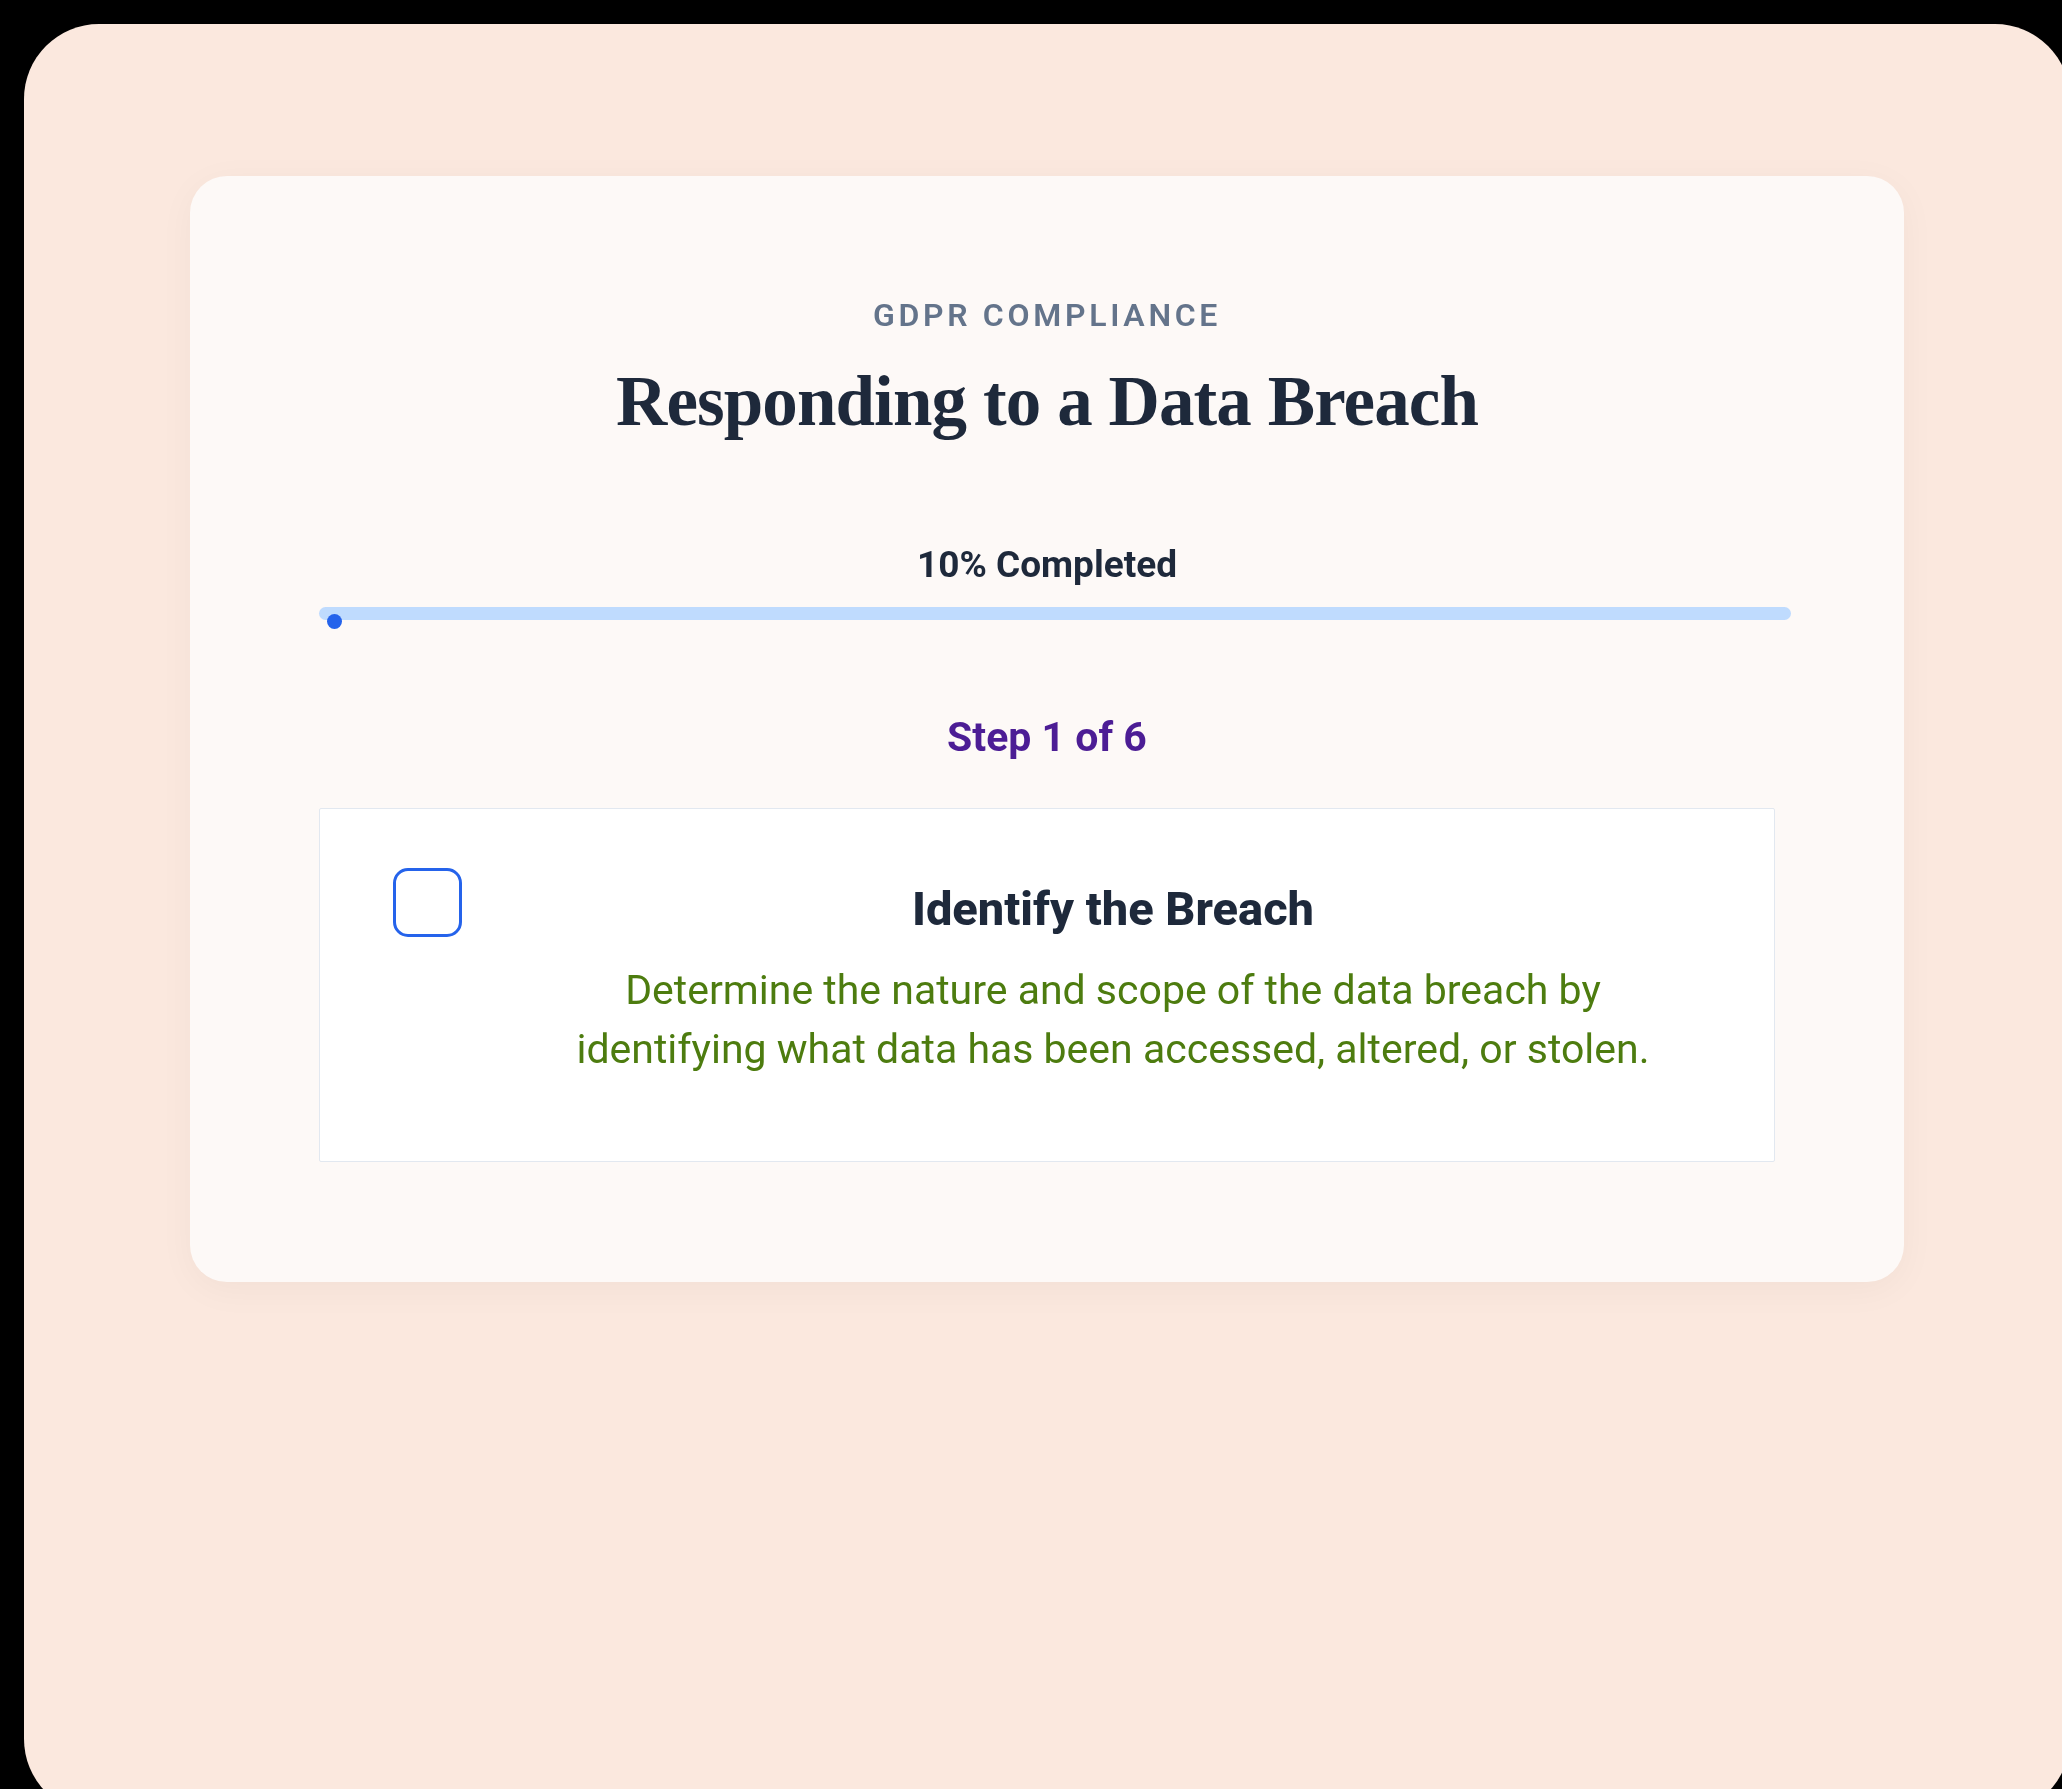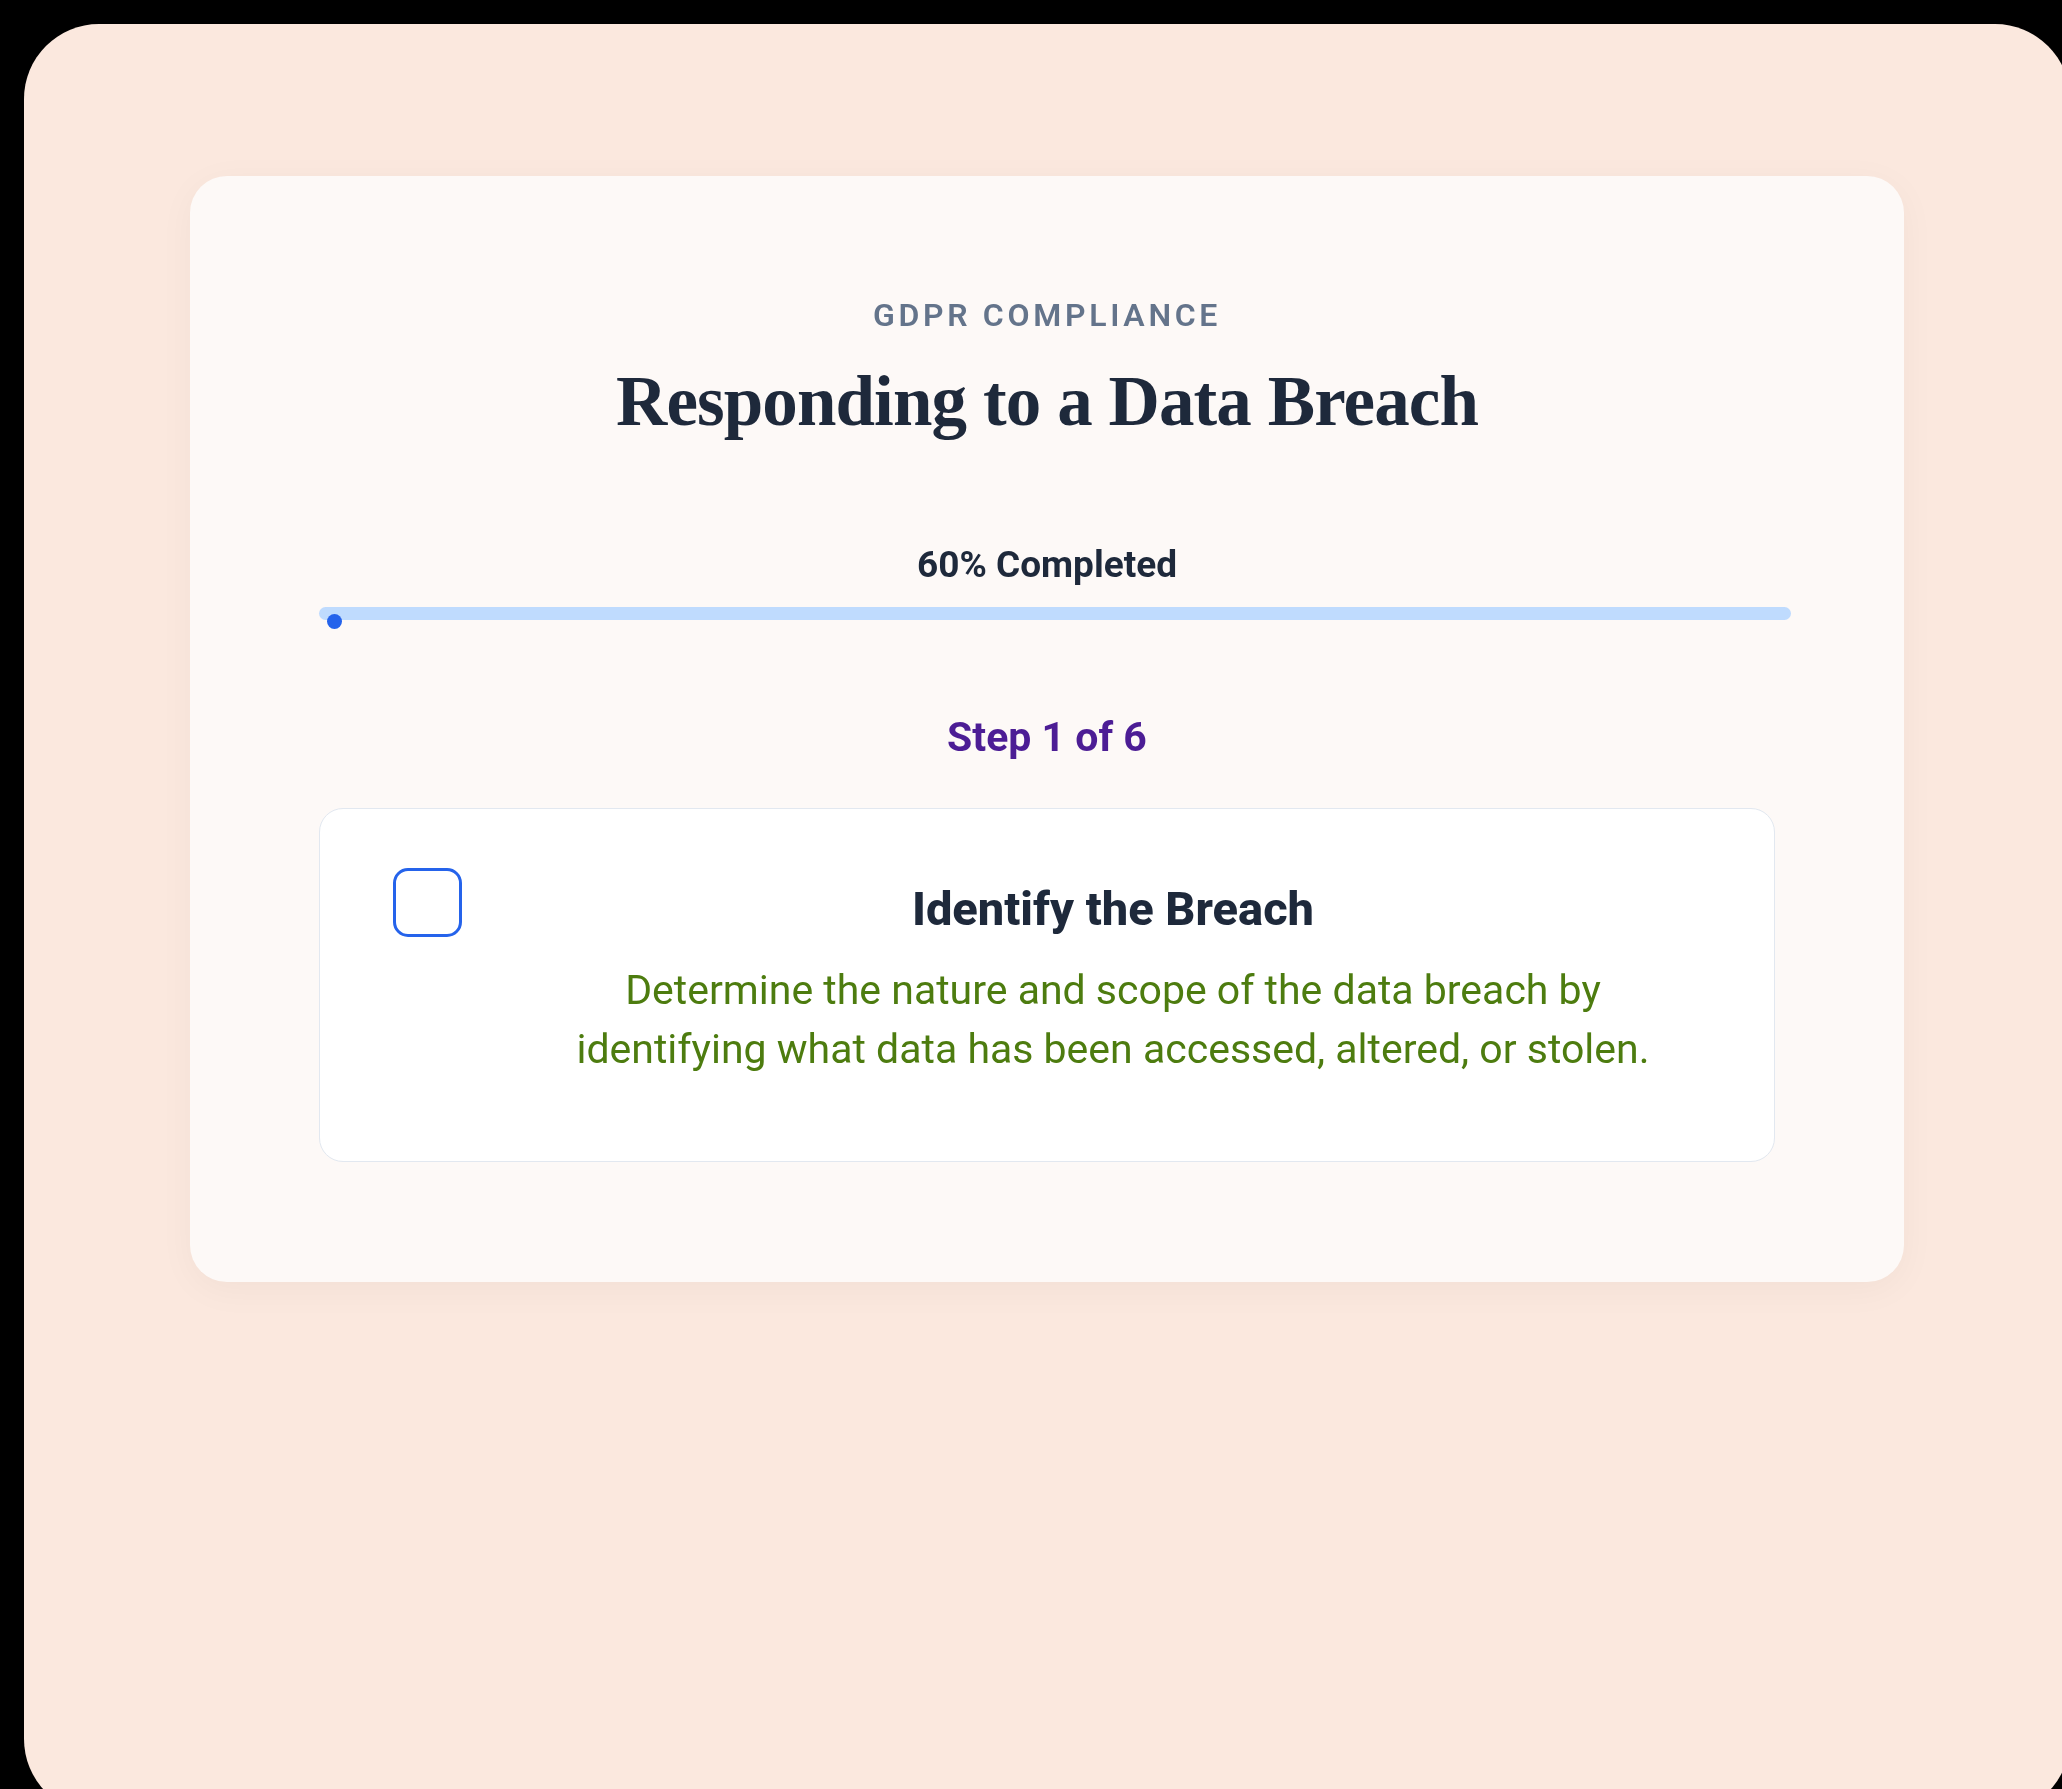--- a/index.html
+++ b/index.html
@@ -85,21 +85,21 @@
     .step-label {
       font-size: 41px;
       font-weight: 700;
       color: #4c1d95;
       margin-bottom: 47px;
     }
     
     .step-card {
       background: #FFFFFF;
       border: 1.9px solid #E2E8F0;
-      border-radius: 24px;
+      border-radius: 2px;
       padding: 56px 65px 65px 65px;
       display: flex;
       align-items: flex-start;
       gap: 47px;
     }
     
     .checkbox {
       flex-shrink: 0;
       width: 69px;
       height: 69px;
@@ -130,21 +130,21 @@
     }
   </style>
 </head>
 <body>
 
 <div class="outer-container">
   <div class="card">
     <div class="eyebrow">GDPR COMPLIANCE</div>
     <h1 class="title">Responding to a Data Breach</h1>
 
-    <div class="progress-label">60% Completed</div>
+    <div class="progress-label">10% Completed</div>
     <div class="progress-bar">
       <div class="progress-fill"></div>
     </div>
 
     <div class="step-label">Step 1 of 6</div>
 
     <div class="step-card">
       <div class="checkbox"></div>
       <div class="step-content">
         <div class="step-title">Identify the Breach</div>

